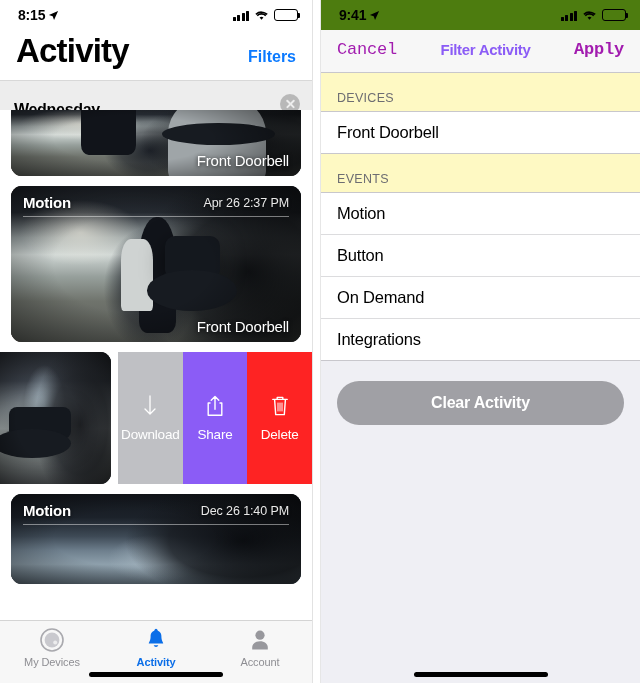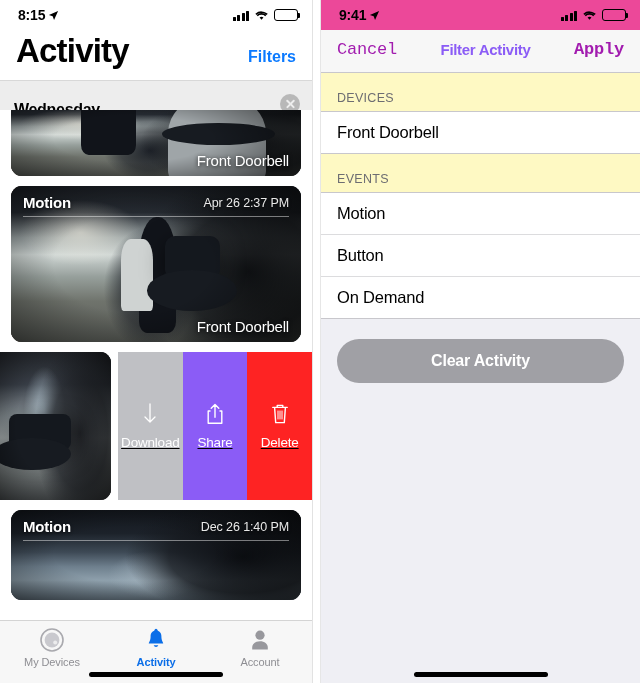--- a/index.html
+++ b/index.html
@@ -165,21 +165,21 @@
     position:absolute; background:#14181e; border-radius:10px 10px 6px 6px;
     box-shadow:0 6px 22px rgba(0,0,0,.55);
   }
   .hatbrim { position:absolute; background:#171b21; border-radius:50%; }
   .vignette {
     position:absolute; inset:0;
     background:radial-gradient(ellipse 68% 78% at 42% 50%, rgba(0,0,0,0) 40%, rgba(0,0,0,.38) 78%, rgba(0,0,0,.62) 100%);
   }
 
   
-  .swipe-row { position:relative; margin:0 0 10px 0; height:148px; display:flex;text-decoration:underline; }
+  .swipe-row { position:relative; margin:0 0 10px 0; height:132px; display:flex; }
   .swipe-card {
     width:111px; flex:none; border-radius:0 11px 11px 0;
     overflow:hidden; position:relative; margin-left:0; background:#1b1b1b;
   }
   .swipe-actions { display:flex; flex:1; margin-left:7px; }
   .act {
     flex:1; display:flex; flex-direction:column;
     align-items:center; justify-content:center; gap:9px; cursor:pointer;
   }
   .act.download { background:#bfc0c4; }
@@ -380,21 +380,21 @@
         <path d="M13 14.2c-4.6 0-7.8 2.6-7.8 6.1v2.1h15.6v-2.1c0-3.5-3.2-6.1-7.8-6.1z" fill="#98989d"></path>
       </svg>
       <span class="tlbl">Account</span>
     </div>
     <div class="home-indicator"></div>
   </div>
 </div>
 
 <div class="phone right">
  <div class="inner">
-  <div class="statusbar" style="background:#ec4899">
+  <div class="statusbar" style="background:#4d7c0f">
     <div class="time">
       <span>9:41</span>
       <svg class="loc-arrow" viewBox="0 0 12 12">
             <path d="M11 1 1 5.4l4.1 1.5L6.6 11z" fill="#000"></path>
           </svg>
     </div>
     <div class="status-right">
       <span class="sig">
             <i></i>
             <i></i>
@@ -419,20 +419,21 @@
   <div class="grp-hdr">DEVICES</div>
   <div class="list">
     <div class="list-row">Front Doorbell</div>
   </div>
 
   <div class="grp-hdr">EVENTS</div>
   <div class="list">
     <div class="list-row">Motion</div>
     <div class="list-row">Button</div>
     <div class="list-row">On Demand</div>
+    <div class="list-row">Integrations</div>
   </div>
 
   <div class="clear-wrap">
     <button class="clear-btn">Clear Activity</button>
   </div>
 
   <div class="filler"></div>
   <div class="home-indicator"></div>
  </div>
 </div>

